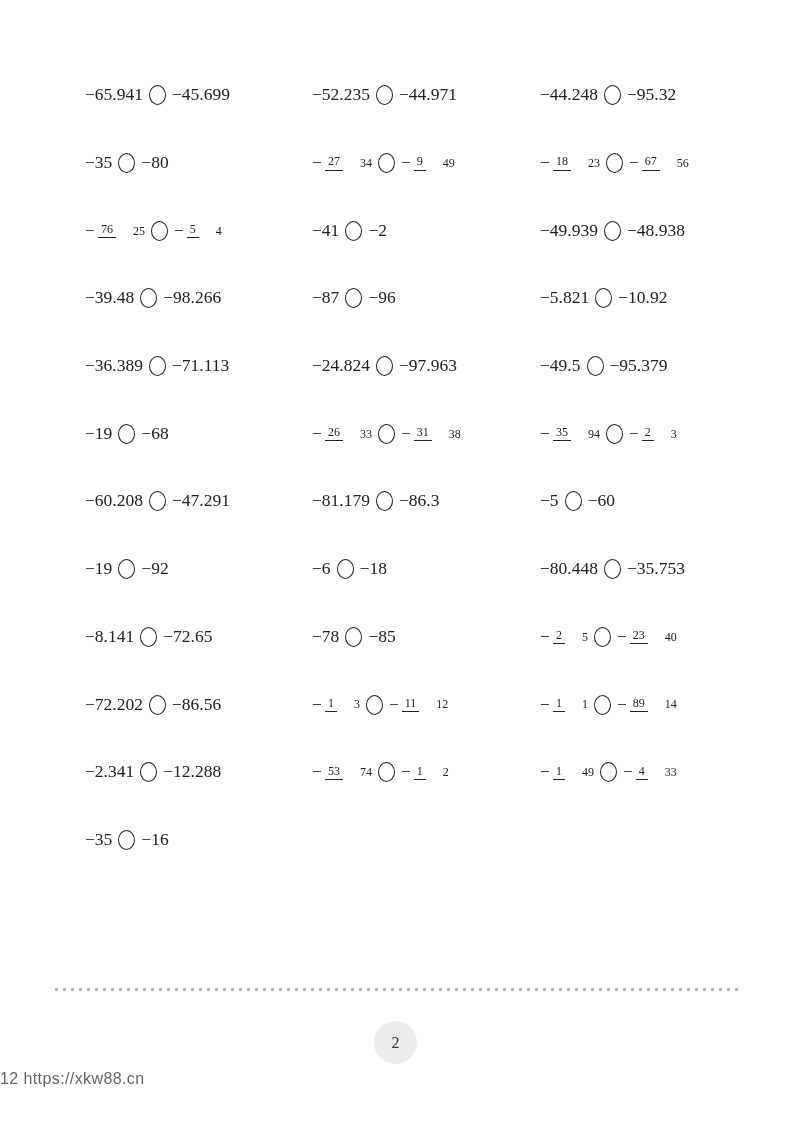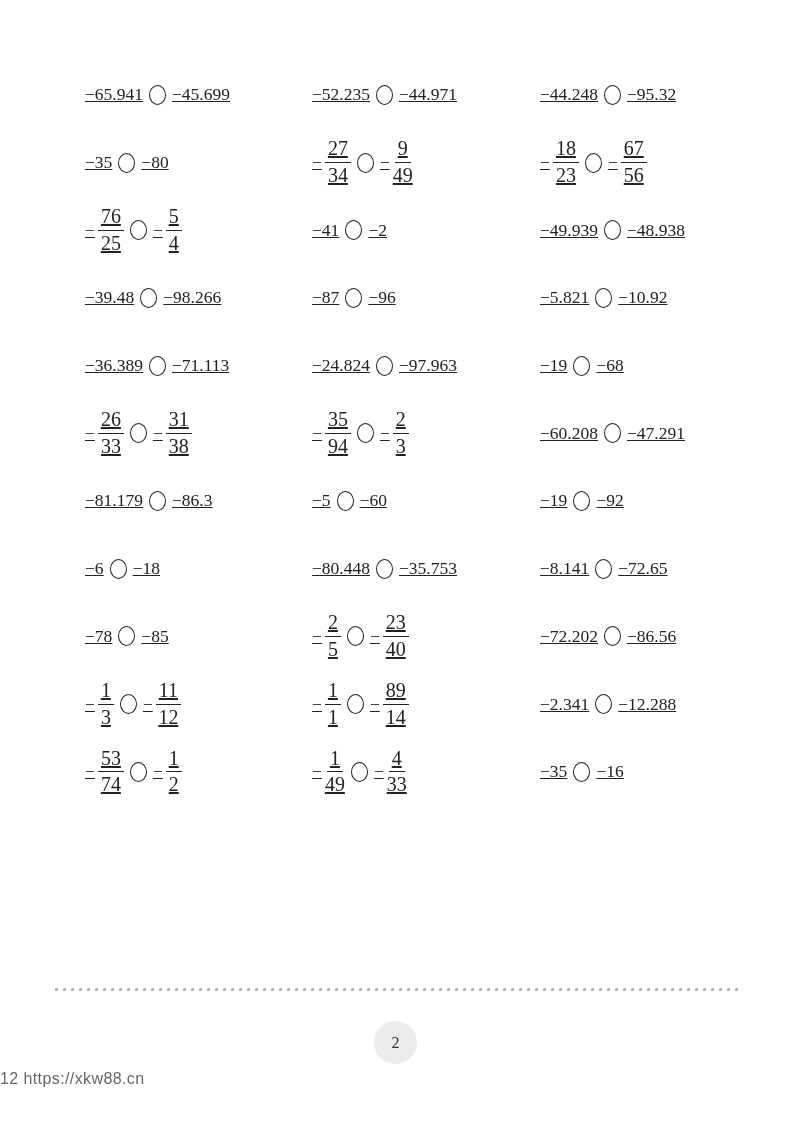--- a/index.html
+++ b/index.html
@@ -15,41 +15,41 @@
     position: absolute;
     left: 85px; top: 61px;
     width: 672px;
     display: grid;
     grid-template-columns: 227px 228px auto;
     grid-auto-rows: 67.7px;
     align-items: center;
   }
   .problem {
     display: flex;
-    align-items: center;
+    align-items: flex-end;
     font-size: 17.5px;
     white-space: nowrap;
-    text-decoration: underline;
   }
   .op { display: inline-flex; align-items: center; }
   .circle {
     display: inline-block;
     width: 15px; height: 18px;
     border: 1.2px solid #222222;
     border-radius: 50%;
     margin: 0 6px;
     flex: 0 0 auto;
   }
   .m { margin-right: 3px; }
   .frac {
     display: inline-flex;
-    flex-direction: column;
+    flex-direction: row;
     align-items: center;
-    font-size: 20px;
+    font-size: 12px;
     line-height: 1.18;
+    gap: 17px;
   }
   .frac .n { padding: 0 3px 1px; border-bottom: 1.1px solid #222222; }
   .frac .d { padding-top: 1px; }
   .dots {
     position: absolute;
     left: 55px; top: 988px;
     width: 685px; height: 3px;
     background: repeating-linear-gradient(to right, #b3b3b3 0 3px, transparent 3px 8px);
   }
   .badge {
@@ -179,20 +179,25 @@
       <span class="op">−36.389</span>
       <span class="circle"></span>
       <span class="op">−71.113</span>
     </div>
     <div class="problem">
       <span class="op">−24.824</span>
       <span class="circle"></span>
       <span class="op">−97.963</span>
     </div>
     <div class="problem">
+      <span class="op">−49.5</span>
+      <span class="circle"></span>
+      <span class="op">−95.379</span>
+    </div>
+    <div class="problem">
       <span class="op">−19</span>
       <span class="circle"></span>
       <span class="op">−68</span>
     </div>
     <div class="problem">
       <span class="op">
         <span class="m">−</span>
         <span class="frac">
           <span class="n">26</span>
           <span class="d">33</span>

